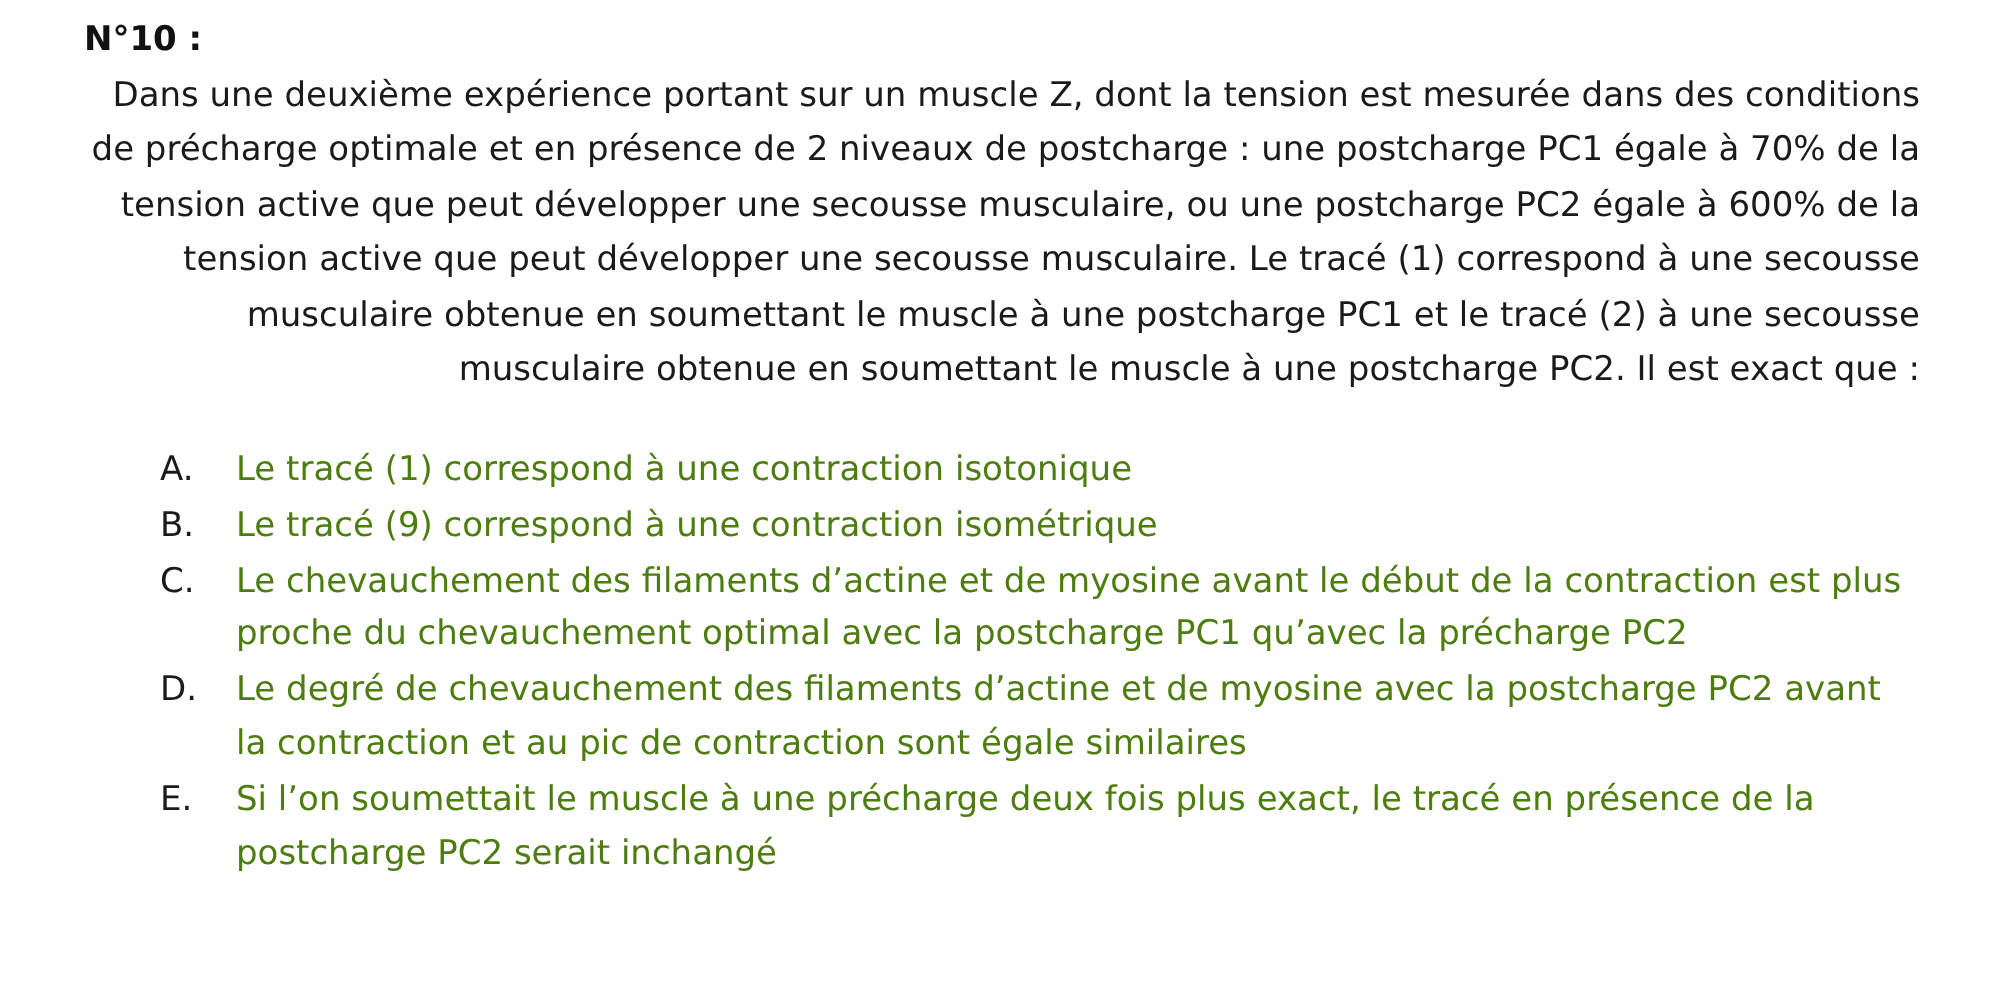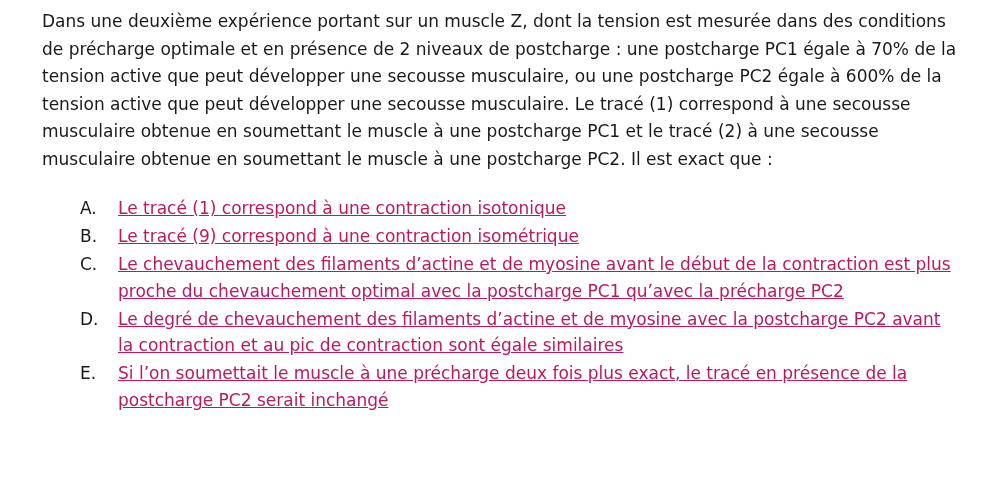--- a/index.html
+++ b/index.html
@@ -25,21 +25,21 @@
     font-size: 17px;
     font-weight: bold;
     line-height: 1.45;
     margin: 0 0 2px 0;
     color: #111111;
   }
   .q-stem {
     font-size: 17px;
     line-height: 1.62;
     margin: 0;
-    text-align: left;
+    text-align: right;
     color: #1a1a1a;
   }
   .options {
     margin: 22px 0 0 0;
     padding: 0;
     list-style: none;
   }
   .option {
     display: flex;
     align-items: flex-start;
@@ -50,29 +50,29 @@
   .option-letter {
     flex: 0 0 auto;
     width: 30px;
     padding-left: 38px;
     text-align: left;
     color: #1a1a1a;
   }
   .option-text {
     flex: 1 1 auto;
     padding-left: 8px;
-    color: #be185d;
-    text-decoration: underline;
+    color: #4d7c0f;
   }
 </style>
 </head>
 <body>
 
 <div class="page">
 
+  <div class="q-number">N°10 :</div>
 
   <p class="q-stem">Dans une deuxième expérience portant sur un muscle Z, dont la tension est mesurée dans des conditions de précharge optimale et en présence de 2 niveaux de postcharge : une postcharge PC1 égale à 70% de la tension active que peut développer une secousse musculaire, ou une postcharge PC2 égale à 600% de la tension active que peut développer une secousse musculaire. Le tracé (1) correspond à une secousse musculaire obtenue en soumettant le muscle à une postcharge PC1 et le tracé (2) à une secousse musculaire obtenue en soumettant le muscle à une postcharge PC2. Il est exact que :</p>
 
   <ul class="options">
 
     <li class="option">
       <span class="option-letter">A.</span>
       <span class="option-text">Le tracé (1) correspond à une contraction isotonique</span>
     </li>
 

